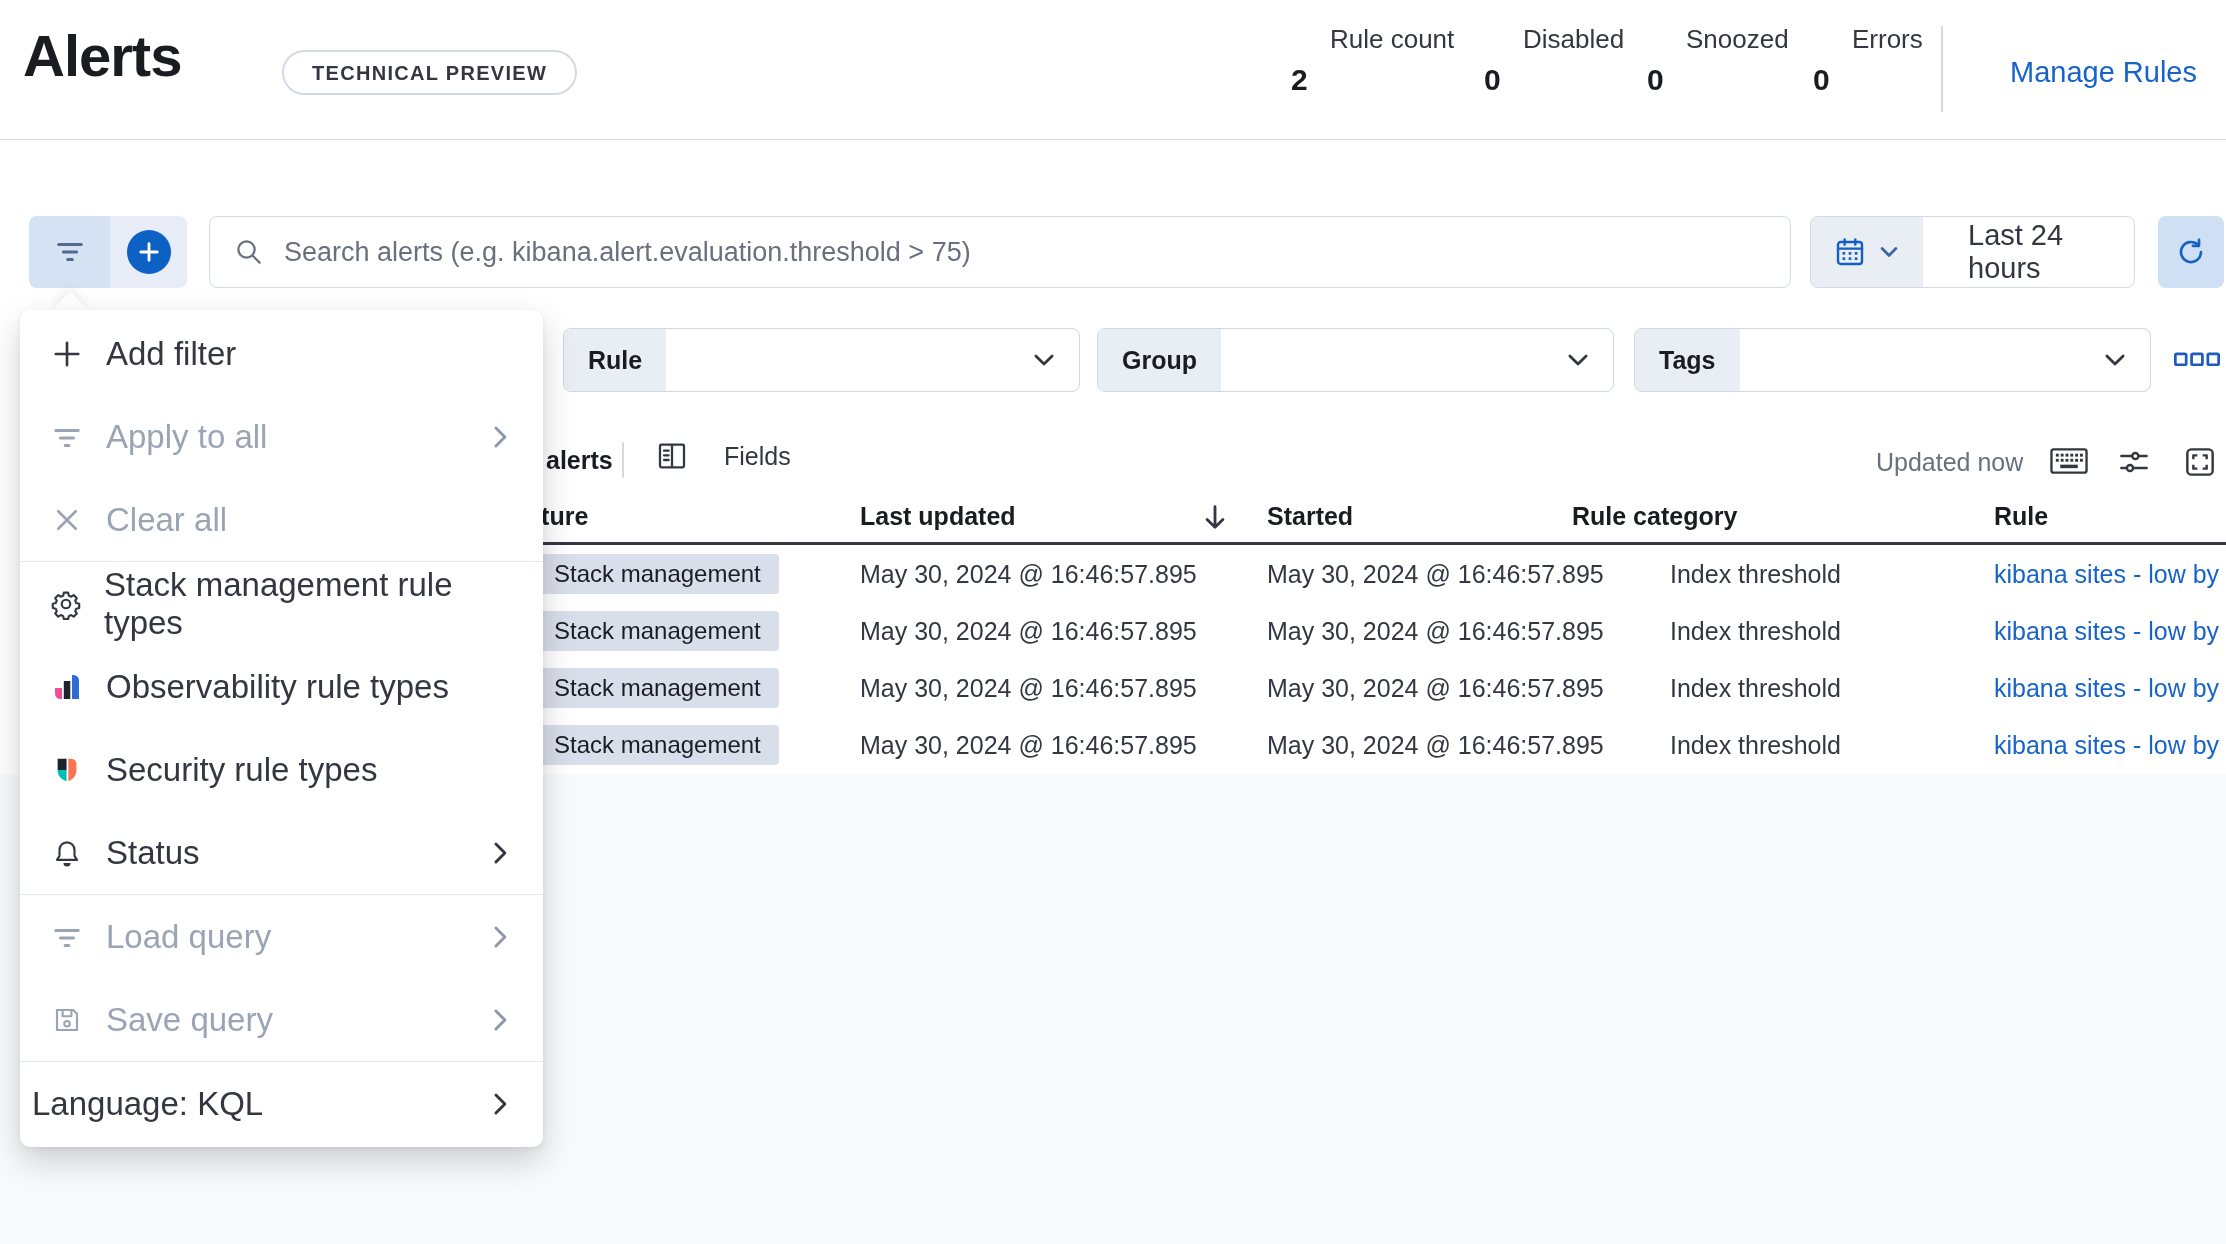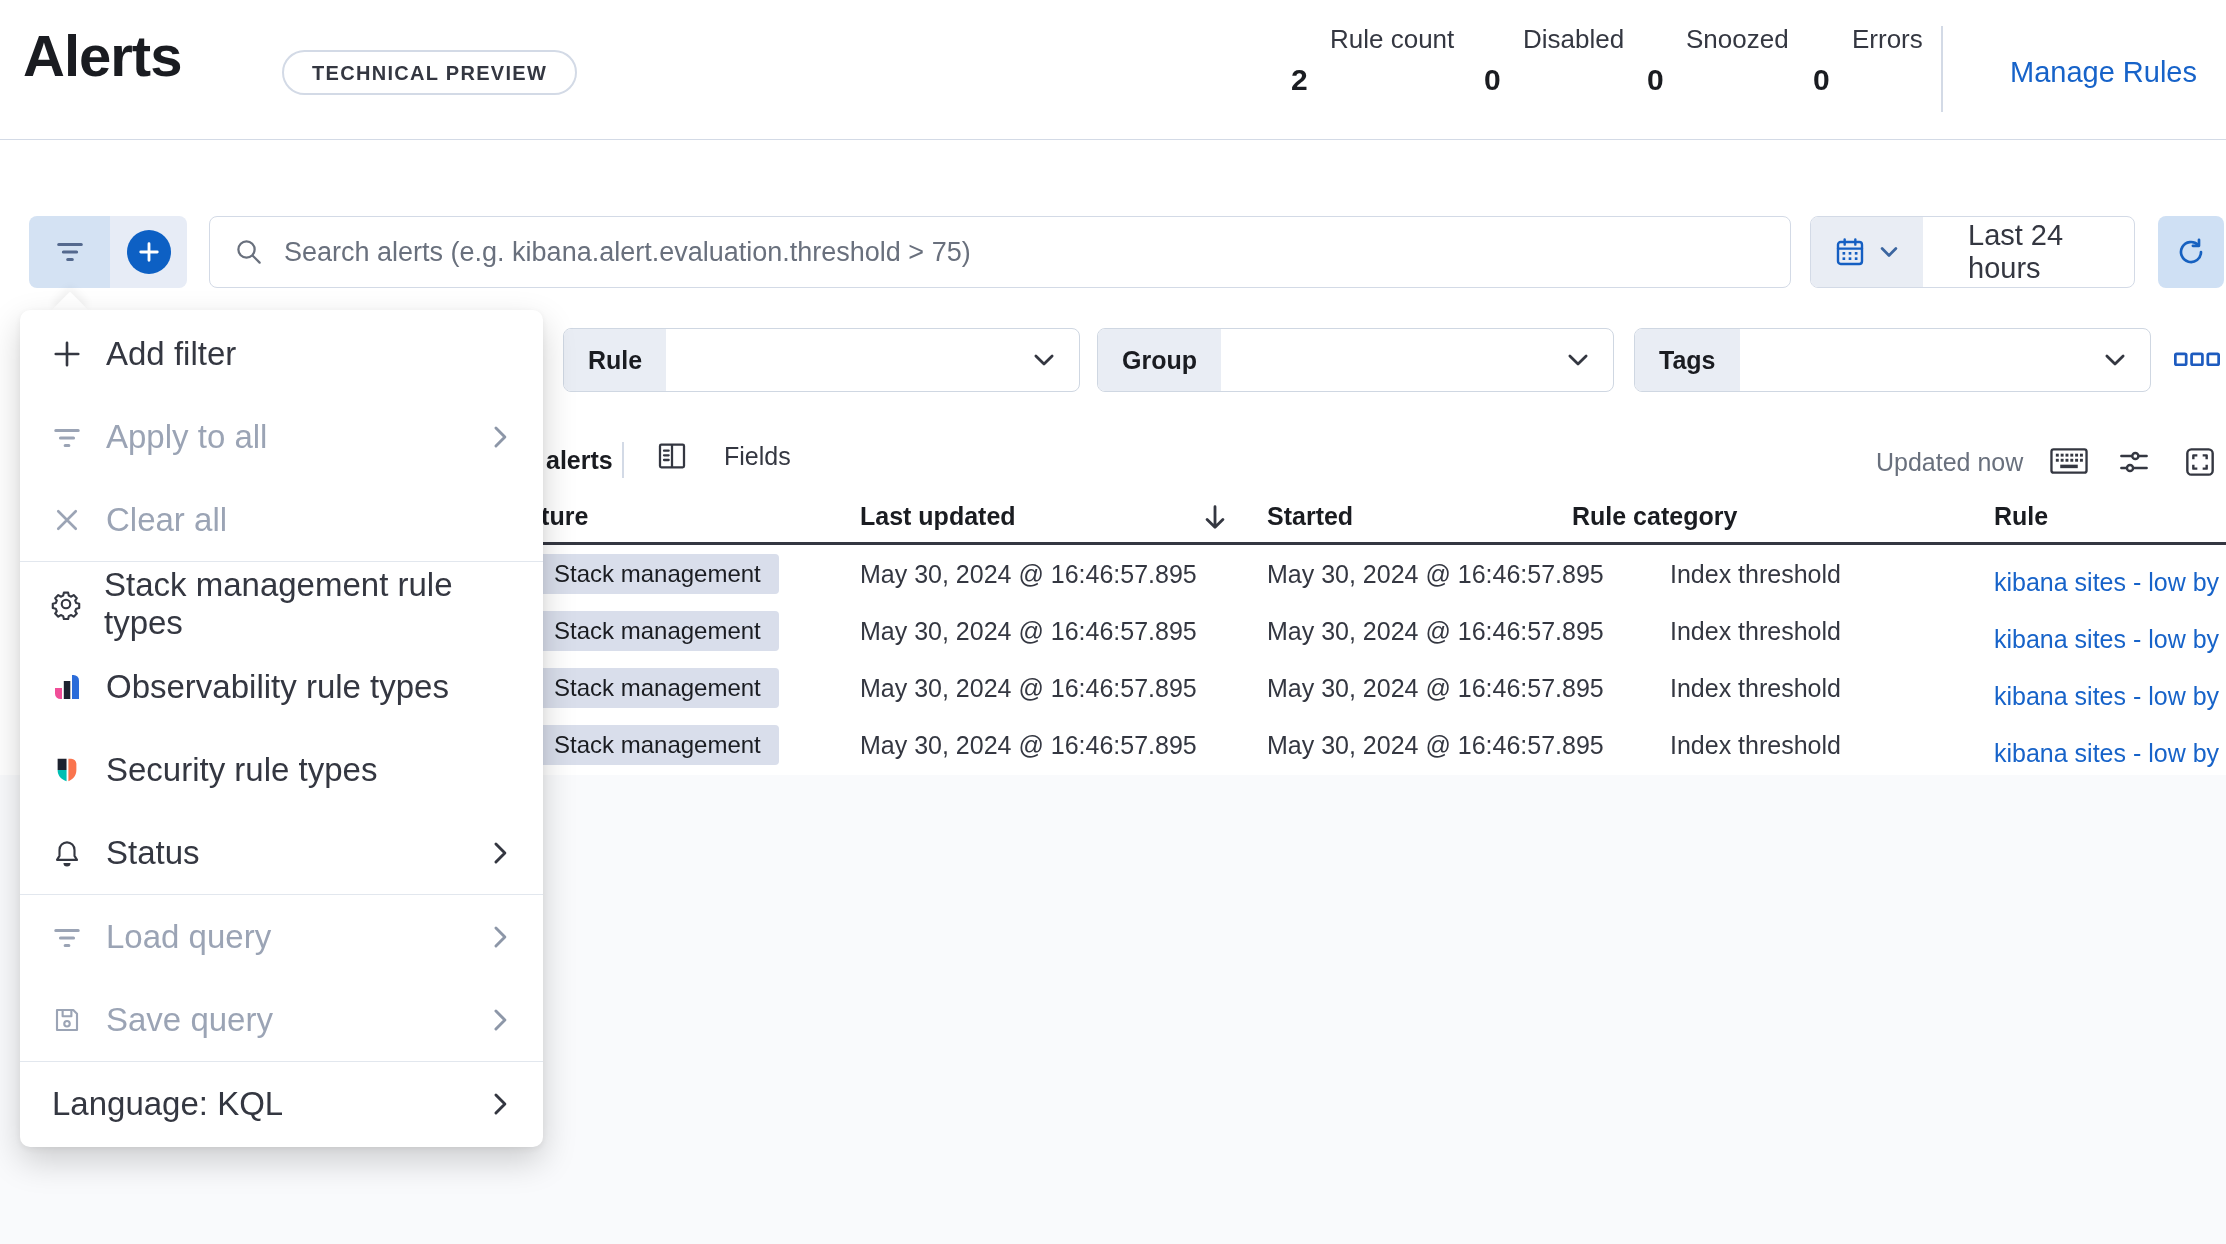--- a/index.html
+++ b/index.html
@@ -79,40 +79,40 @@
   .th-rule-line{left:29px;top:542px;width:2197px;height:3px;background:#343741;}
   .trow{left:0;width:2226px;height:57px;}
   .cell{position:absolute;top:50%;transform:translateY(-50%);font-size:25px;color:var(--text);white-space:nowrap;}
   .badge{
     left:536px;padding:0 18px;height:40px;line-height:40px;background:#d9deeb;border-radius:4px;
     font-size:24px;font-weight:500;color:var(--ink);
   }
   .c-updated{left:860px;}
   .c-started{left:1267px;}
   .c-cat{left:1670px;}
-  .c-rule{left:1994px;color:var(--link);cursor:pointer;margin-top:8px;}
+  .c-rule{left:1994px;color:var(--link);cursor:pointer;}
   .page-lower{left:0;top:775px;width:2226px;height:469px;background:#f9fafc;}
 
   
   .pop-arrow{
     left:57px;top:297px;width:26px;height:26px;background:#fff;transform:rotate(45deg);
     box-shadow:-4px -4px 8px rgba(0,0,0,0.06);z-index:19;
   }
   .popover{
     left:20px;top:310px;width:523px;background:#fff;border-radius:10px;z-index:20;
     box-shadow:0 14px 34px rgba(0,0,0,0.18), 0 2px 6px rgba(0,0,0,0.06);
     padding:2px 0;
   }
   .menu-item{height:83px;display:flex;align-items:center;padding:0 30px;gap:22px;cursor:pointer;}
   .menu-item .mi-icon{width:34px;display:flex;justify-content:center;color:var(--text);}
   .menu-item .mi-label{font-size:33px;color:var(--text);}
   .menu-item.disabled .mi-icon,.menu-item.disabled .mi-label{color:var(--disabled);}
   .menu-item .mi-chev{margin-left:auto;color:var(--text);}
   .menu-item.disabled .mi-chev{color:#8d97a8;}
-  .menu-item.no-icon{padding-left:32px;}
+  .menu-item.no-icon{padding-left:12px;}
   .menu-divider{height:1px;background:#e2e7ee;}
 </style>
 </head>
 <body>
 
 <div class="abs page-lower"></div>
 
 <div class="abs page-title">Alerts</div>
 <div class="abs tech-badge">TECHNICAL PREVIEW</div>
 

